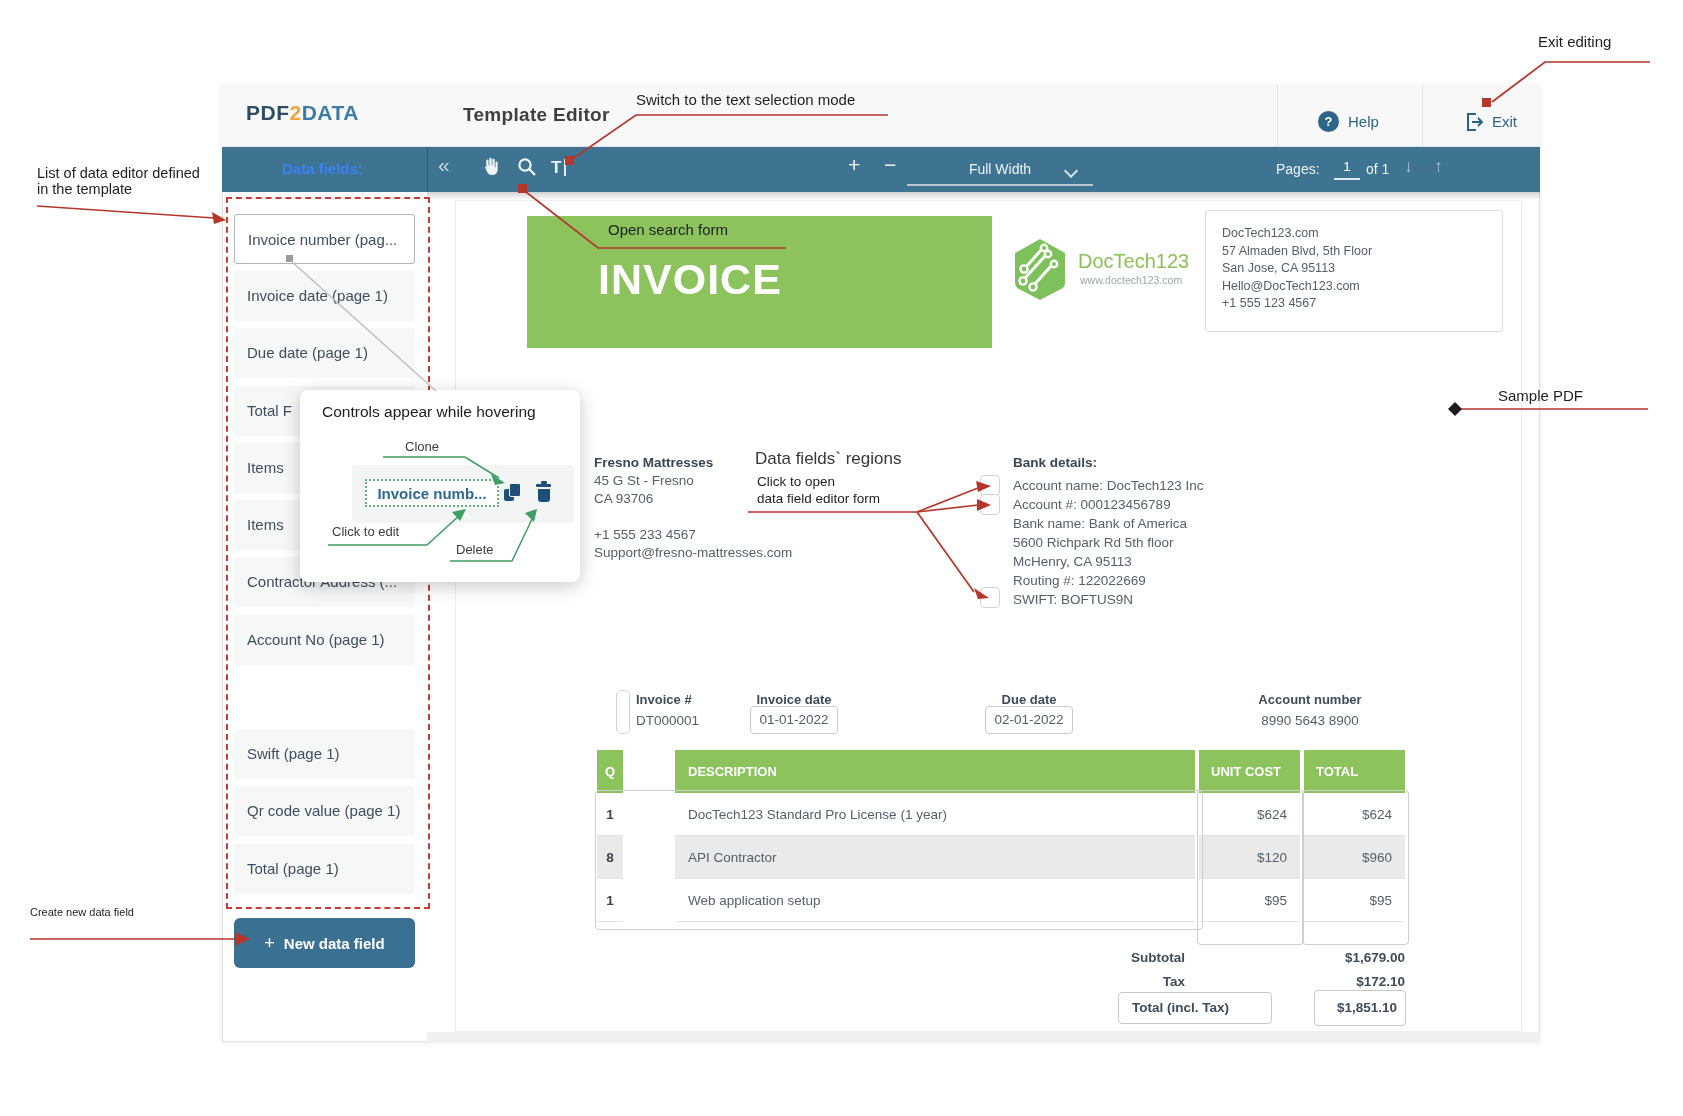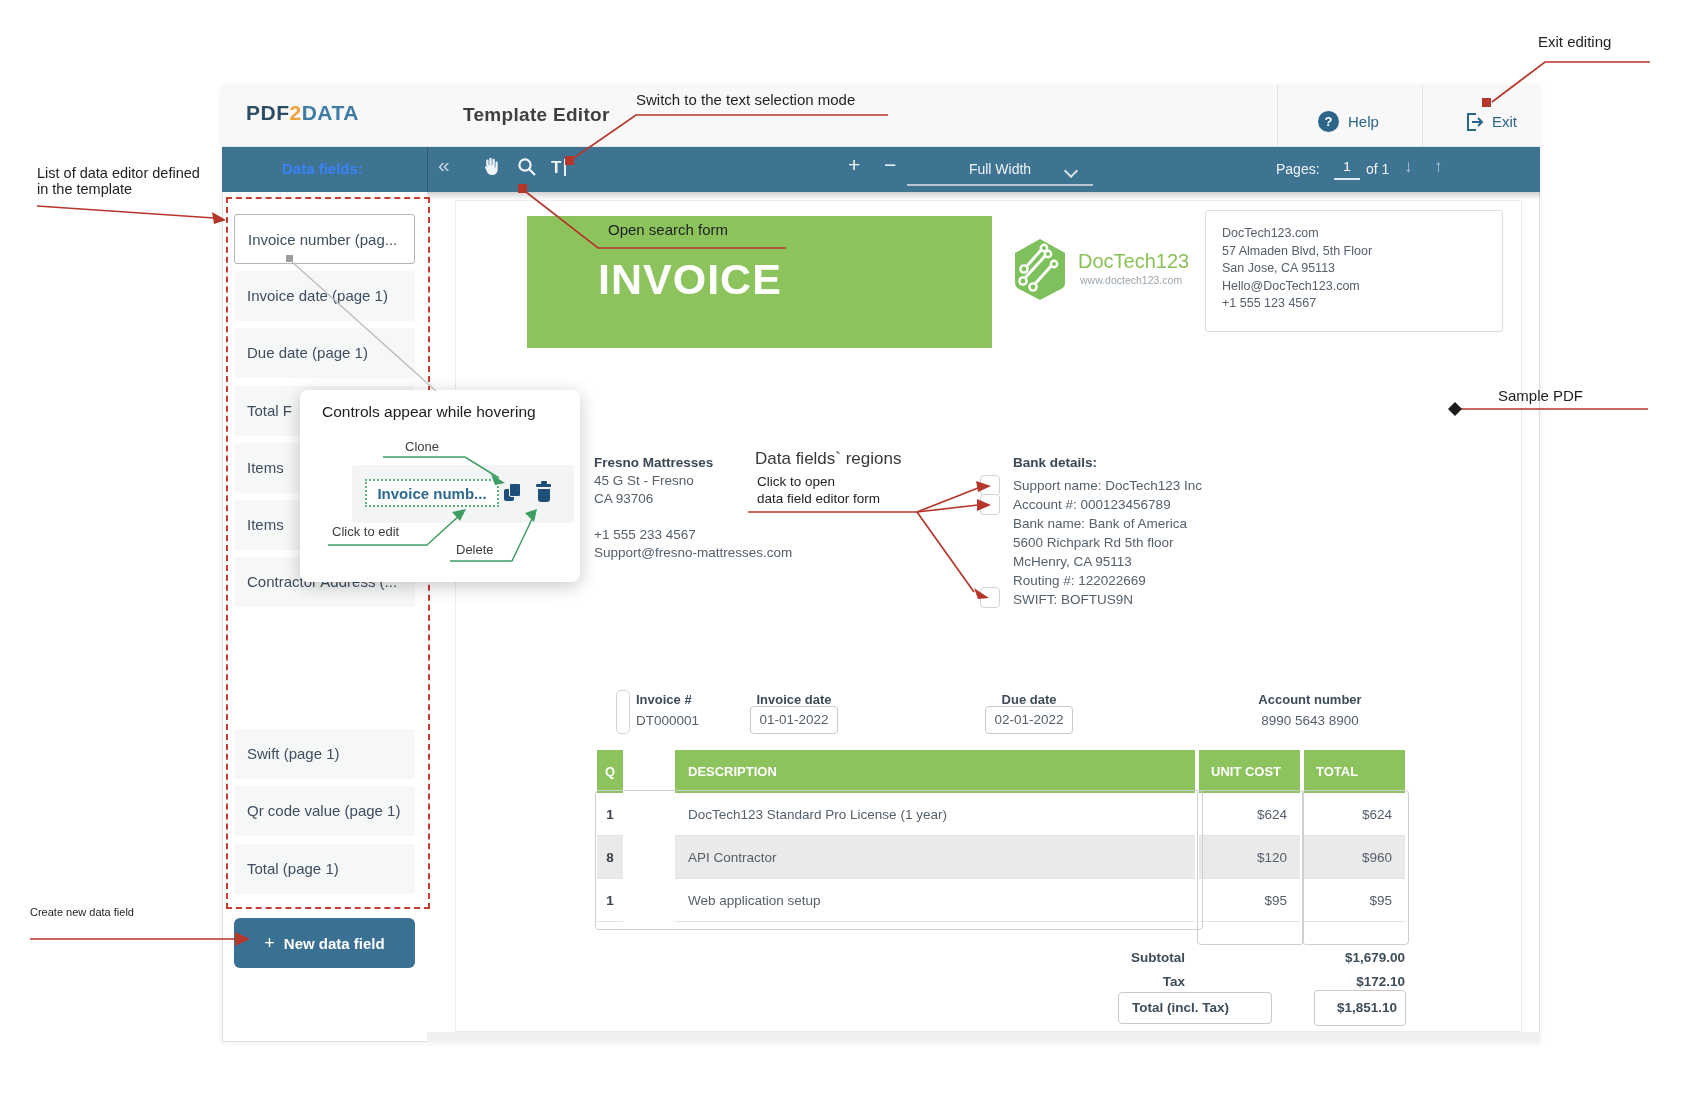--- a/index.html
+++ b/index.html
@@ -136,20 +136,21 @@
   <div class="tico" style="left:1404px;top:157px;font-size:17px;color:#b6c9d6">↓</div>
   <div class="tico" style="left:1434px;top:157px;font-size:17px;color:#b6c9d6">↑</div>
 
   <div class="sb-item active" style="top:214px"><span>Invoice number (pag...</span></div>
   <div class="sb-item" style="top:271px"><span>Invoice date (page 1)</span></div>
   <div class="sb-item" style="top:328px"><span>Due date (page 1)</span></div>
   <div class="sb-item" style="top:386px"><span>Total F</span></div>
   <div class="sb-item" style="top:443px"><span>Items</span></div>
   <div class="sb-item" style="top:500px"><span>Items</span></div>
   <div class="sb-item" style="top:557px"><span>Contractor Address (...</span></div>
+  <div class="sb-item" style="top:615px"><span>Account No (page 1)</span></div>
   <div class="sb-item" style="top:729px"><span>Swift (page 1)</span></div>
   <div class="sb-item" style="top:786px"><span>Qr code value (page 1)</span></div>
   <div class="sb-item" style="top:844px"><span>Total (page 1)</span></div>
   <div class="dashed-box"></div>
   <div class="newfield">
     <span class="plus">+</span>
     <span class="lbl">New data field</span>
   </div>
 
   <div class="page"></div>
@@ -184,21 +185,21 @@
     <div>+1 555 123 4567</div>
   </div>
 
   <div class="inv-bold" style="left:594px;top:455px">Fresno Mattresses</div>
   <div class="inv-txt" style="left:594px;top:473px">45 G St - Fresno</div>
   <div class="inv-txt" style="left:594px;top:491px">CA 93706</div>
   <div class="inv-txt" style="left:594px;top:527px">+1 555 233 4567</div>
   <div class="inv-txt" style="left:594px;top:545px">Support@fresno-mattresses.com</div>
 
   <div class="inv-bold" style="left:1013px;top:455px">Bank details:</div>
-  <div class="inv-txt" style="left:1013px;top:478px">Support name: DocTech123 Inc</div>
+  <div class="inv-txt" style="left:1013px;top:478px">Account name: DocTech123 Inc</div>
   <div class="inv-txt" style="left:1013px;top:497px">Account #: 000123456789</div>
   <div class="inv-txt" style="left:1013px;top:516px">Bank name: Bank of America</div>
   <div class="inv-txt" style="left:1013px;top:535px">5600 Richpark Rd 5th floor</div>
   <div class="inv-txt" style="left:1013px;top:554px">McHenry, CA 95113</div>
   <div class="inv-txt" style="left:1013px;top:573px">Routing #: 122022669</div>
   <div class="inv-txt" style="left:1013px;top:592px">SWIFT: BOFTUS9N</div>
   <div class="marker" style="left:980px;top:475px;width:20px;height:21px"></div>
   <div class="marker" style="left:980px;top:494px;width:20px;height:21px"></div>
   <div class="marker" style="left:980px;top:587px;width:20px;height:21px"></div>
 

